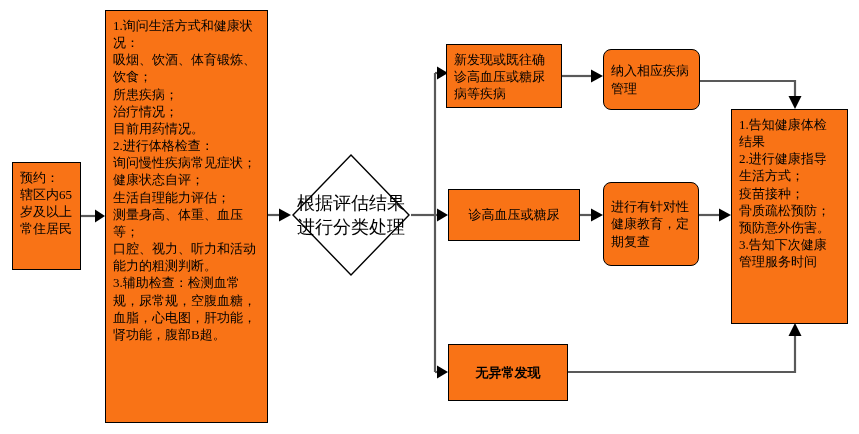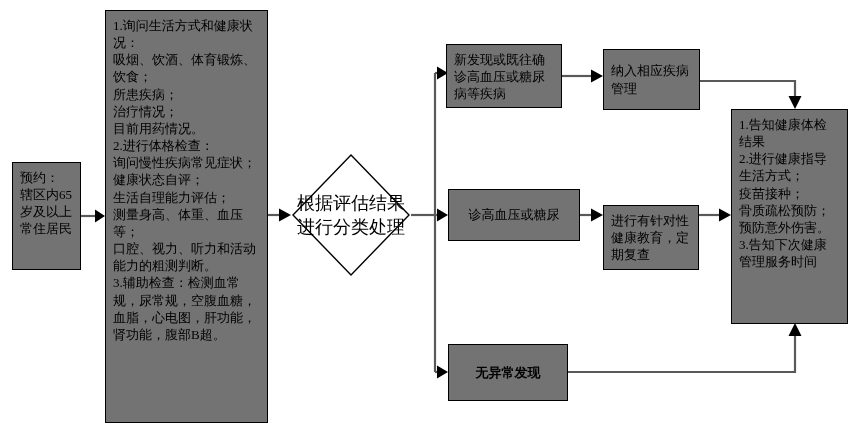--- a/index.html
+++ b/index.html
@@ -15,21 +15,21 @@
     position: relative;
     width: 859px;
     height: 434px;
     background: #ffffff;
     overflow: hidden;
   }
   .node {
     position: absolute;
     box-sizing: border-box;
     border: 1.4px solid #000000;
-    background: #737373;
+    background: #f97316;
     color: #000000;
     font-size: 13px;
     line-height: 1.32;
     z-index: 3;
   }
   .node .txt {
     display: block;
     white-space: pre-line;
   }
   
@@ -42,20 +42,21 @@
     display: flex;
     align-items: center;
     justify-content: center;
     text-align: center;
     padding: 3px 5px;
   }
   .node.label.lefttext {
     justify-content: flex-start;
     text-align: left;
     padding-left: 7px;
+    border-radius: 8px;
   }
   
   .diamond {
     position: absolute;
     z-index: 3;
   }
   .diamond svg {
     position: absolute;
     left: 0;
     top: 0;
@@ -205,21 +206,21 @@
 
   <div class="node label lefttext" style="left:603px; top:49px; width:97px; height:61px;">
     <span class="txt">纳入相应疾病
 管理</span>
   </div>
 
   <div class="node label" style="left:448px; top:189px; width:132px; height:52px;">
     <span class="txt">诊高血压或糖尿</span>
   </div>
 
-  <div class="node label lefttext" style="left:603px; top:182px; width:96px; height:65px;margin-top:23px;">
+  <div class="node label lefttext" style="left:603px; top:182px; width:96px; height:84px;">
     <span class="txt">进行有针对性
 健康教育，定
 期复查</span>
   </div>
 
   <div class="node label" style="left:448px; top:344px; width:120px; height:57px;font-weight:bold;">
     <span class="txt">无异常发现</span>
   </div>
 
   <div class="node list" style="left:731px; top:109px; width:117px; height:215px;">

